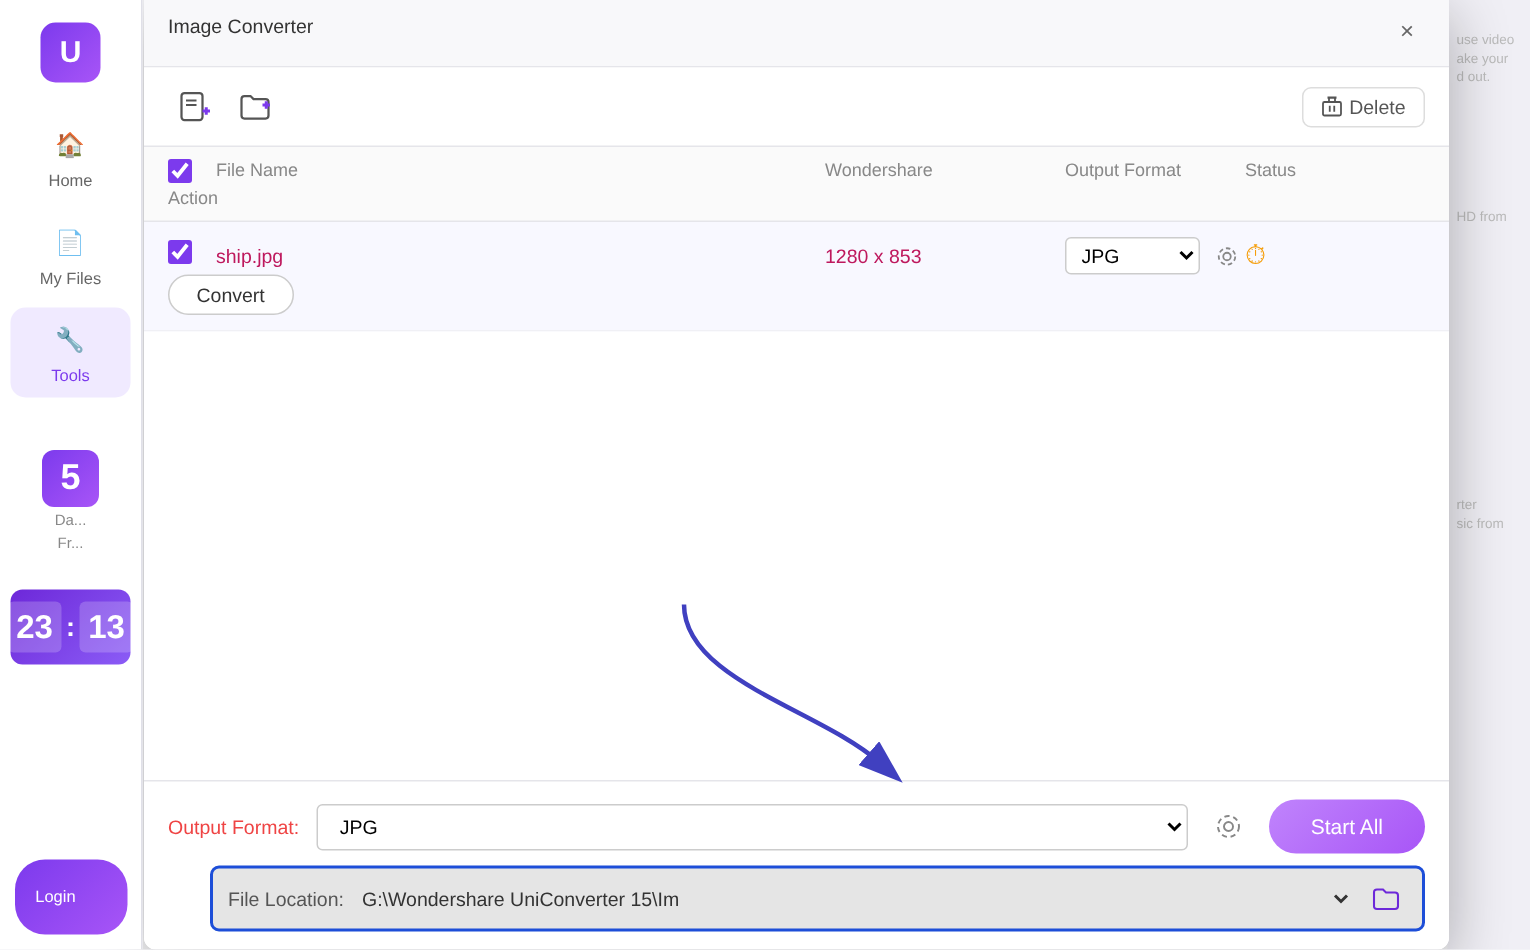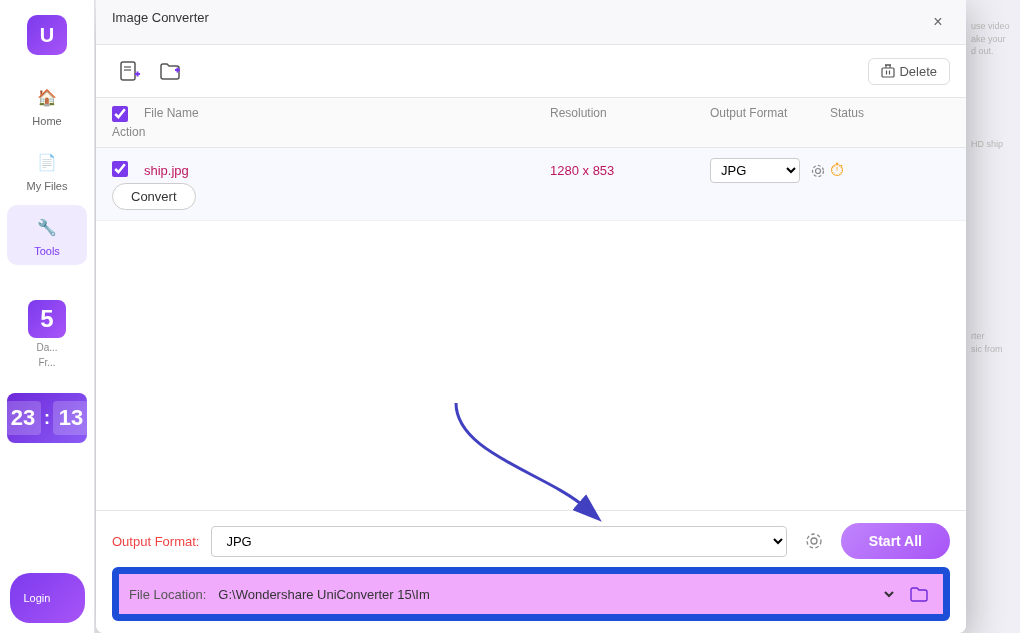--- a/index.html
+++ b/index.html
@@ -349,24 +349,25 @@
       align-items: center;
       justify-content: center;
       color: #777;
       font-size: 16px;
     }
 
     .file-location-row {
       display: flex;
       align-items: center;
       gap: 8px;
-      border: 7px solid #1d4ed8;
+      border: 2px solid #1d4ed8;
       border-radius: 6px;
       padding: 6px 10px;
-      background: #f0abfc;
+      background: #e5e5e5;
+      margin-left: 28px;
     }
 
     .file-location-label {
       font-size: 13px;
       color: #555;
       white-space: nowrap;
     }
 
     .file-location-select {
       flex: 1;
@@ -393,21 +394,20 @@
 
     .start-all-btn {
       background: linear-gradient(135deg, #c084fc, #a855f7);
       color: white;
       border: none;
       border-radius: 24px;
       padding: 10px 28px;
       font-size: 14px;
       cursor: pointer;
       white-space: nowrap;
-      font-weight: bold;
     }
 
     
     .num-badge {
       background: linear-gradient(135deg, #7c3aed, #a855f7);
       color: white;
       font-size: 24px;
       font-weight: bold;
       width: 38px;
       height: 38px;
@@ -457,21 +457,21 @@
 
     <div class="sidebar-bottom" style="margin-top:auto; margin-bottom:10px;">
       <button class="login-btn">Login</button>
     </div>
   </div>
 
   <div class="main-content">
 
     <div style="position:absolute; right:0; top:0; width:55px; height:100%; background:#f0eff5; padding:20px 6px; display:flex; flex-direction:column; gap:20px;">
       <div style="font-size:9px; color:#bbb; line-height:1.4;">use video<br>ake your<br>d out.</div>
-      <div style="font-size:9px; color:#bbb; line-height:1.4; margin-top:60px;">HD ship</div>
+      <div style="font-size:9px; color:#bbb; line-height:1.4; margin-top:60px;">HD from</div>
       <div style="font-size:9px; color:#bbb; line-height:1.4; margin-top:160px;">rter<br>sic from</div>
     </div>
   </div>
 </div>
 
 <div class="dialog">
 
   <div class="dialog-titlebar">
     <span class="dialog-title">Image Converter</span>
     <button class="close-btn">×</button>
@@ -507,21 +507,21 @@
       <span>Delete</span>
     </button>
   </div>
 
   <div class="table-header">
     <div class="th">
       <input type="checkbox" class="checkbox" checked="" style="">
     </div>
     <div class="th">File Name</div>
     <div class="th"></div>
-    <div class="th">Resolution</div>
+    <div class="th">Wondershare</div>
     <div class="th">Output Format</div>
     <div class="th">Status</div>
     <div class="th">Action</div>
   </div>
 
   <div class="table-row">
     <div>
       <input type="checkbox" class="checkbox" checked="" style="">
     </div>
     <div class="file-name">ship.jpg</div>

